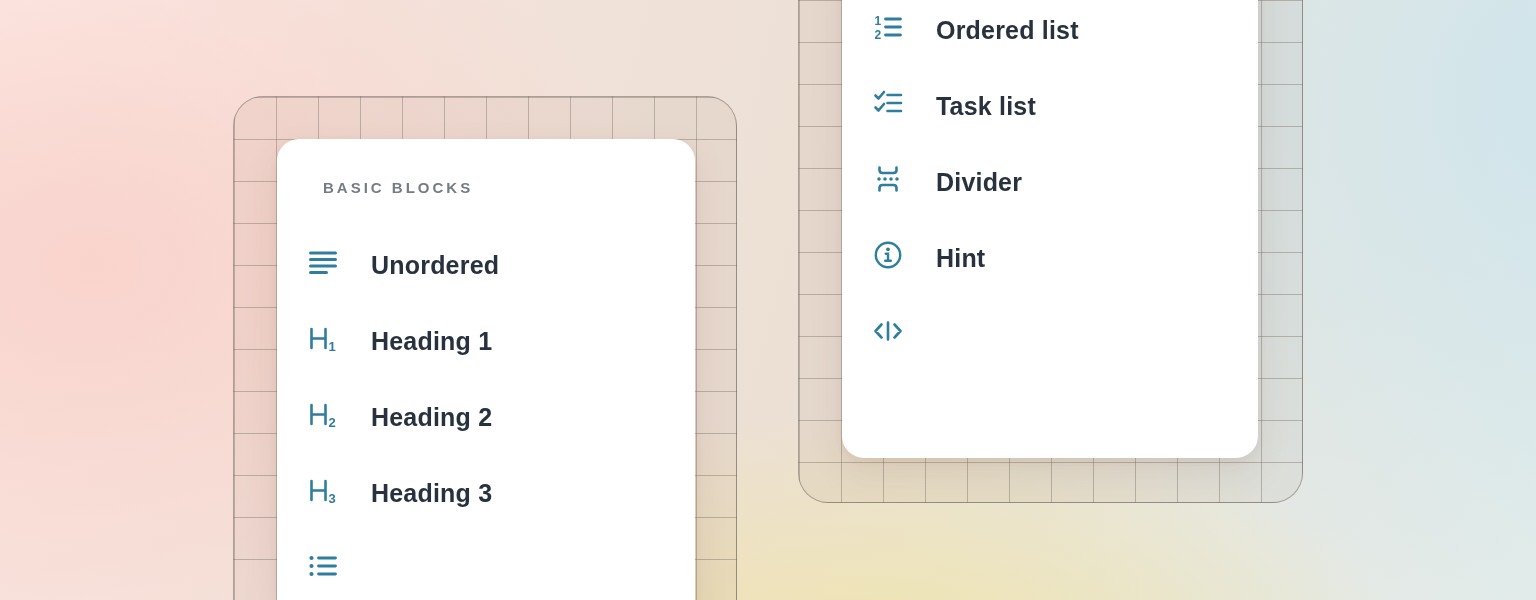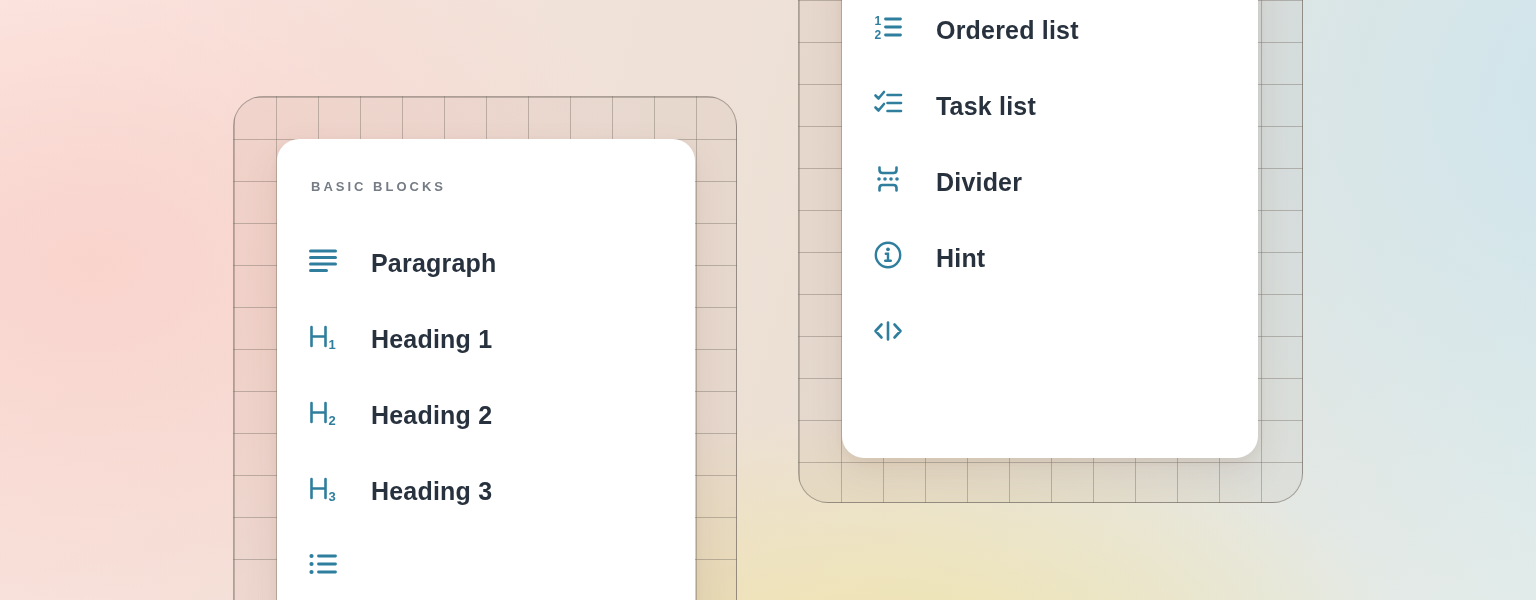--- a/index.html
+++ b/index.html
@@ -40,22 +40,22 @@
   .menu-card {
     position: absolute;
     background: #ffffff;
     border-radius: 22px;
     box-shadow: 0 14px 34px rgba(120,85,60,0.12), 0 3px 8px rgba(120,85,60,0.06);
   }
   .menu-card.left  { left: 277px; top: 139px; width: 418px; height: 520px; }
   .menu-card.right { left: 842px; top: -60px; width: 416px; height: 518px; }
 
   .card-header {
-    padding: 40px 30px 0 34px;
-    font-size: 13px;
+    padding: 40px 30px 0 46px;
+    font-size: 15px;
     font-weight: 700;
     letter-spacing: 3px;
     color: #757c85;
   }
   .menu-card.left .menu-list { margin-top: 28px; }
   .menu-card.right .menu-list { margin-top: 49px; }
 
   .menu-item {
     height: 76px;
     display: flex;
@@ -90,21 +90,21 @@
     <div class="card-header">BASIC BLOCKS</div>
     <div class="menu-list">
         <div class="menu-item">
           <span class="icon">
             <svg viewBox="0 0 32 32">
               <g fill="none" stroke="#2F7E9D" stroke-width="3" stroke-linecap="round">
                 <path d="M3.5 7h25M3.5 13.5h25M3.5 20h25M3.5 26.5h16"></path>
               </g>
             </svg>
           </span>
-          <span class="label">Paragraph</span>
+          <span class="label">Unordered</span>
         </div>
         <div class="menu-item">
           <span class="icon">
             <svg viewBox="0 0 32 32">
               <g fill="none" stroke="#2F7E9D" stroke-width="2.6" stroke-linecap="round">
                 <path d="M4.5 7v19M18.5 7v19M4.5 16.5h14"></path>
               </g>
               <text x="21.5" y="28.5" font-size="13" font-weight="bold" fill="#2F7E9D" font-family="'Liberation Sans',sans-serif">1</text>
             </svg>
           </span>

